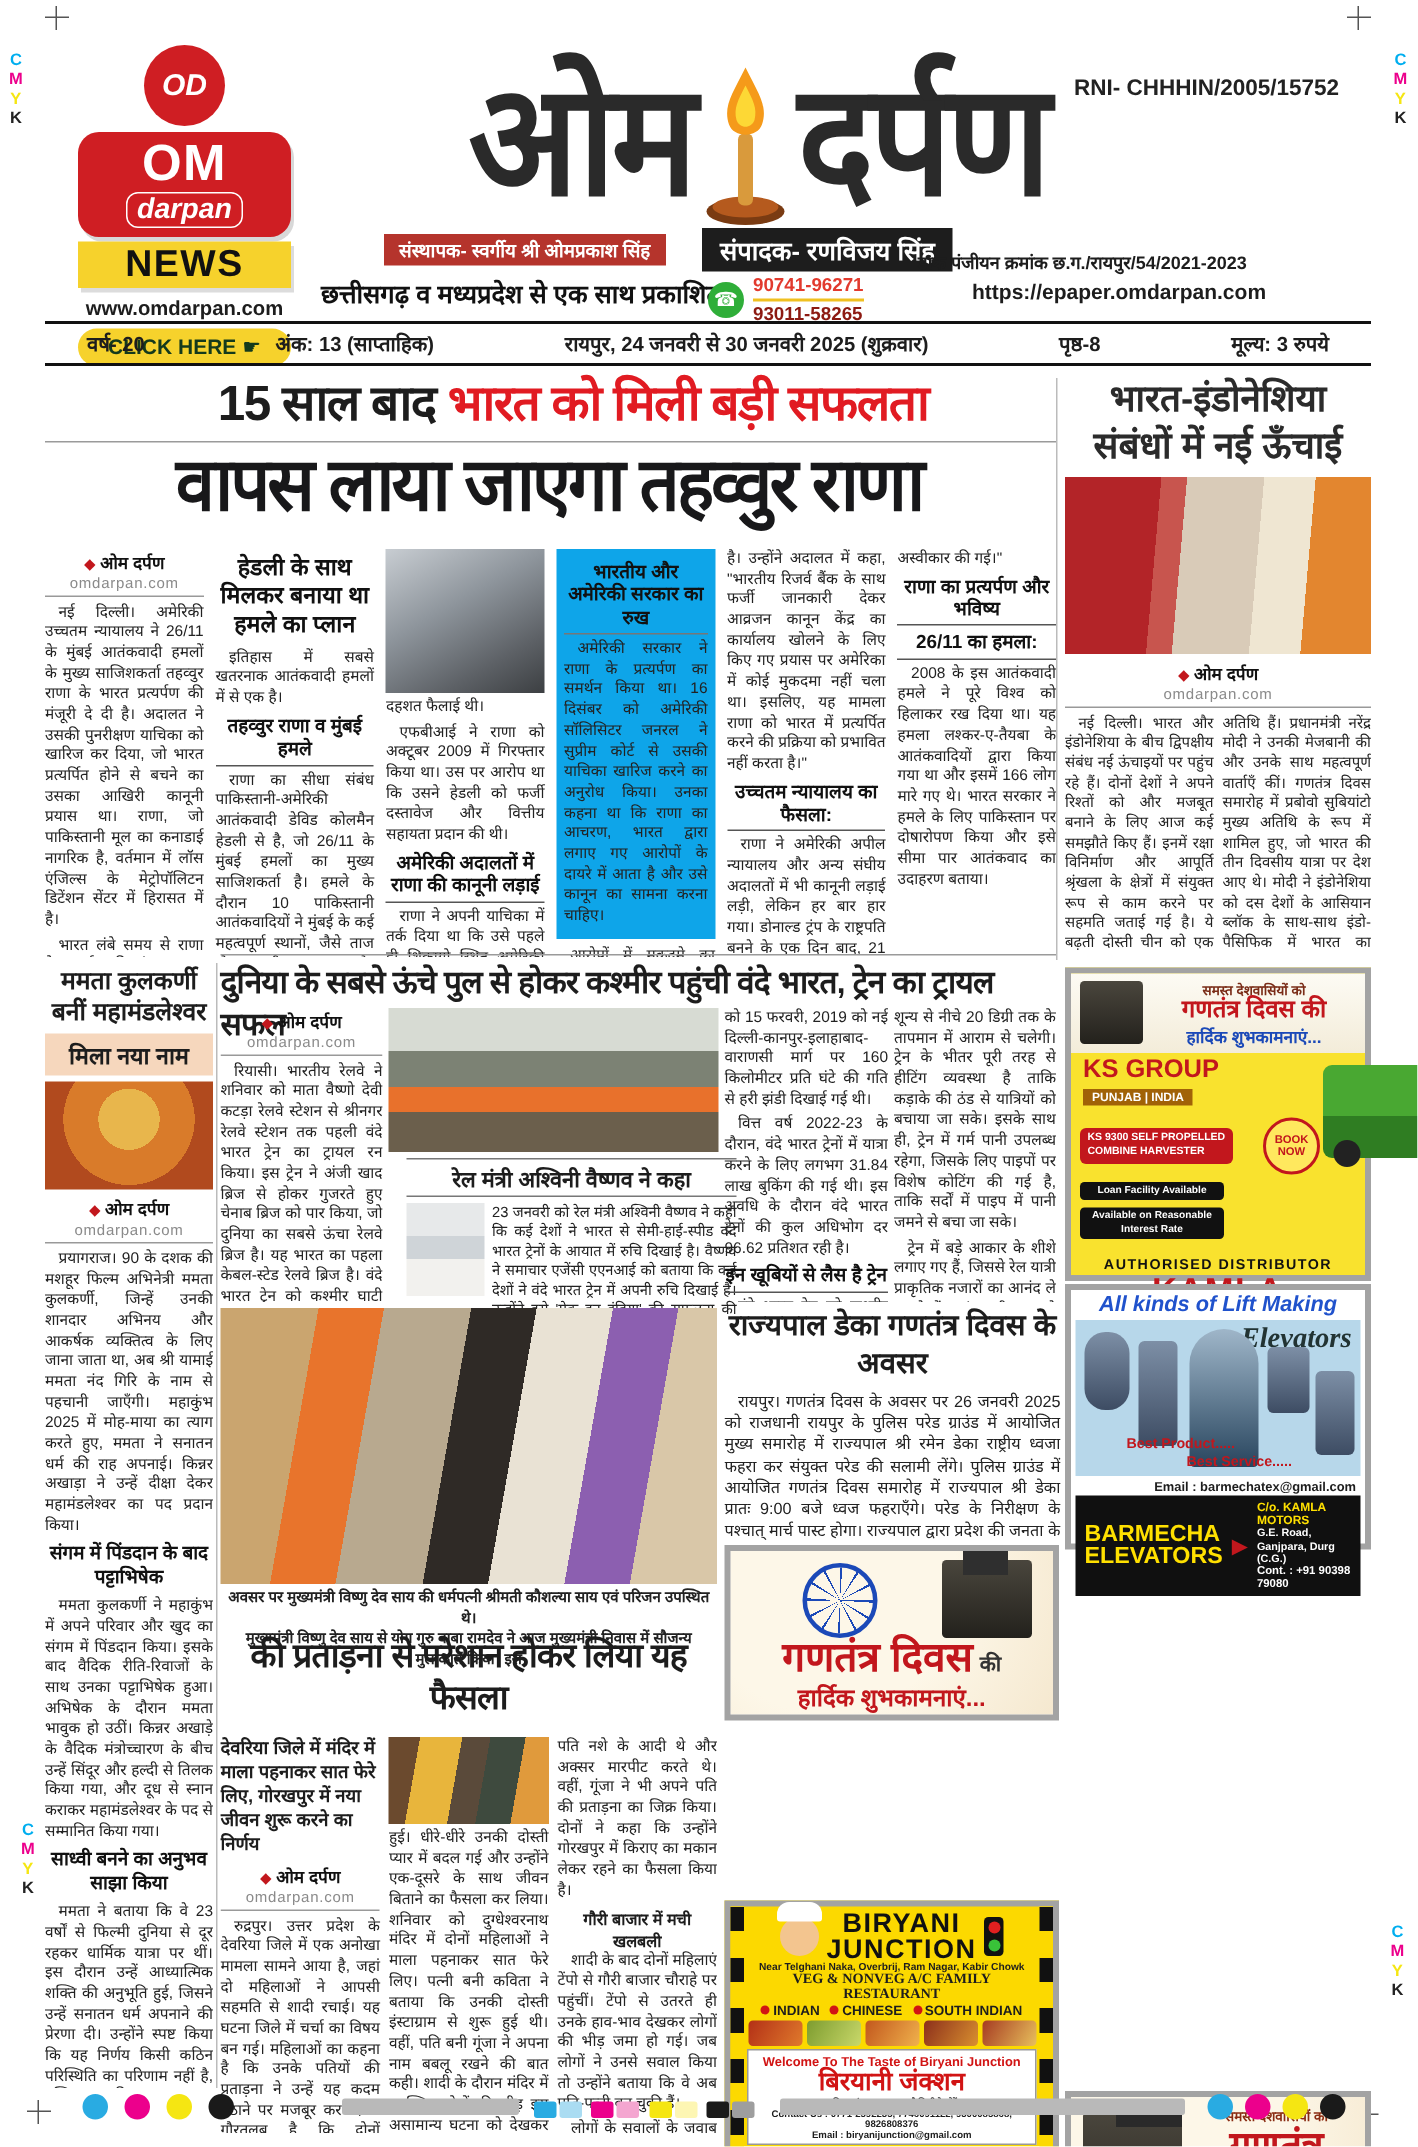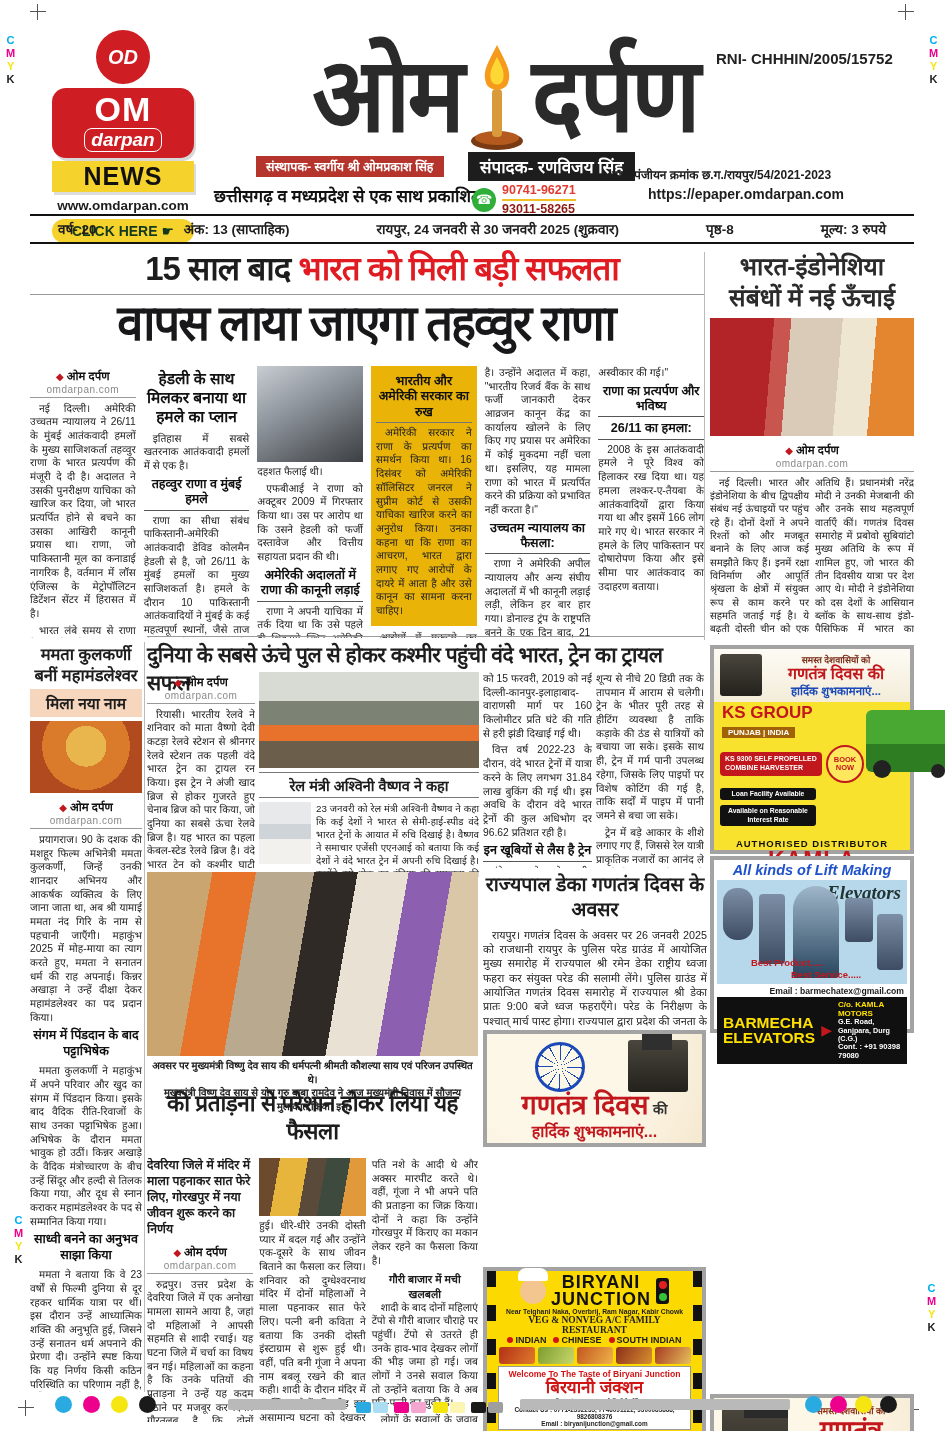--- a/index.html
+++ b/index.html
@@ -44,21 +44,21 @@
   .pnums .p2{color:#8d1a12;font-weight:800;font-size:12.5px;}
   .postal{font-weight:700;font-size:12px;} .epaper{font-weight:800;font-size:14px;}
   .rni{font-weight:700;font-size:15px;color:#222;}
   .dateline{border-top:2px solid #111;border-bottom:2px solid #111;display:flex;align-items:center;justify-content:space-between;padding:4px 28px;font-weight:700;font-size:13.5px;}
   
   .kicker{font-size:33px;font-weight:800;text-align:center;line-height:1.1;letter-spacing:-1px;}
   .kicker .red{color:#e11b22;}
   .lead-head{font-size:47px;font-weight:800;text-align:center;color:#18181a;letter-spacing:-2px;line-height:1.05;transform:scaleY(1.05);}
   .cols{display:flex;gap:8px;}
   .cols .col{flex:1;min-width:0;}
-  .graybox{background:#eab308;padding:4px 5px 5px;}
+  .graybox{background:#0ea5e9;padding:4px 5px 5px;}
   .graybox .subhead{border-bottom:1px solid #777;}
   .photo{background:#9aa0a6;}
   .ph-rana{background:linear-gradient(150deg,#c8cdd2 0%,#8e959c 40%,#5d6166 75%,#3c3f42 100%);}
   .ph-modi{background:linear-gradient(95deg,#b32428 0 30%,#c8554e 30% 38%,#d9cbb8 38% 62%,#efe6d2 62% 78%,#e3862f 78% 100%);}
   .ph-train{background:linear-gradient(180deg,#d7dbd3 0 30%,#7c8274 30% 55%,#e8712c 55% 72%,#6b5f4c 72% 100%);}
   .ph-minister{background:linear-gradient(180deg,#e7e9ea 0 35%,#cfd4d8 35% 60%,#f2f1ee 60% 100%);}
   .ph-mamata{background:radial-gradient(circle at 50% 35%,#e8b64c 0 28%,#d97b2a 28% 60%,#b14a1e 60% 100%);}
   .ph-cm{background:linear-gradient(100deg,#caa56f 0 18%,#e8742c 18% 30%,#b8a98f 30% 46%,#2f2a26 46% 58%,#e9e2d4 58% 72%,#8c5fb0 72% 84%,#d9c7a8 84% 100%);}
   .ph-brides{background:linear-gradient(100deg,#6b4a2e 0 18%,#e8b53c 18% 42%,#5a4a3a 42% 58%,#3e4a3e 58% 78%,#e09a3c 78% 100%);}
   .caption{font-size:10px;font-weight:700;text-align:center;line-height:1.35;color:#222;}
@@ -293,21 +293,21 @@
   </div>
   <div class="abs vrule" style="left:144px;top:642px;height:750px;"></div>
 
   <div class="abs hrule" style="left:147px;top:636px;width:557px;"></div>
   <div class="abs" style="left:147px;top:640px;width:557px;font-size:21px;font-weight:800;letter-spacing:-.5px;">दुनिया के सबसे ऊंचे पुल से होकर कश्मीर पहुंची वंदे भारत, ट्रेन का ट्रायल सफल</div>
   <div class="abs clip" style="left:147px;top:672px;width:108px;height:196px;">
     <div class="byline"><span class="dia">◆</span><span class="brand">ओम दर्पण</span><span class="site">omdarpan.com</span></div>
     <p class="body">रियासी। भारतीय रेलवे ने शनिवार को माता वैष्णो देवी कटड़ा रेलवे स्टेशन से श्रीनगर रेलवे स्टेशन तक पहली वंदे भारत ट्रेन का ट्रायल रन किया। इस ट्रेन ने अंजी खाद ब्रिज से होकर गुजरते हुए चेनाब ब्रिज को पार किया, जो दुनिया का सबसे ऊंचा रेलवे ब्रिज है। यह भारत का पहला केबल-स्टेड रेलवे ब्रिज है। वंदे भारत ट्रेन को कश्मीर घाटी की ठंडी जलवायु परिस्थितियों को ध्यान में रखते हुए विशेष रूप से डिजाइन किया गया है।</p>
   </div>
   <div class="abs photo ph-train" style="left:259px;top:672px;width:220px;height:96px;"></div>
-  <div class="abs" style="left:259px;top:772px;width:220px;height:96px;">
+  <div class="abs" style="left:271px;top:772px;width:220px;height:96px;">
     <div style="font-weight:800;font-size:14.5px;text-align:center;border-top:1px solid #777;border-bottom:1px solid #777;padding:2px 0;">रेल मंत्री अश्विनी वैष्णव ने कहा</div>
     <div style="display:flex;gap:5px;margin-top:4px;">
       <div class="photo ph-minister" style="width:52px;height:62px;flex:none;"></div>
       <p class="body" style="font-size:9.8px;text-indent:0;">23 जनवरी को रेल मंत्री अश्विनी वैष्णव ने कहा कि कई देशों ने भारत से सेमी-हाई-स्पीड वंदे भारत ट्रेनों के आयात में रुचि दिखाई है। वैष्णव ने समाचार एजेंसी एएनआई को बताया कि कई देशों ने वंदे भारत ट्रेन में अपनी रुचि दिखाई है। उन्होंने इसे 'मेक इन इंडिया' की सफलता की कहानी बताया।</p>
     </div>
   </div>
   <div class="abs clip" style="left:483px;top:672px;width:109px;height:196px;">
     <p class="body" style="text-indent:0;">को 15 फरवरी, 2019 को नई दिल्ली-कानपुर-इलाहाबाद-वाराणसी मार्ग पर 160 किलोमीटर प्रति घंटे की गति से हरी झंडी दिखाई गई थी।</p>
     <p class="body">वित्त वर्ष 2022-23 के दौरान, वंदे भारत ट्रेनों में यात्रा करने के लिए लगभग 31.84 लाख बुकिंग की गई थी। इस अवधि के दौरान वंदे भारत ट्रेनों की कुल अधिभोग दर 96.62 प्रतिशत रही है।</p>
     <div class="subhead">इन खूबियों से लैस है ट्रेन</div>
@@ -409,21 +409,21 @@
       <div style="text-align:center;flex:1;">
         <div class="g1">समस्त देशवासियों को</div>
         <div class="g2">गणतंत्र दिवस की</div>
         <div class="g3">हार्दिक शुभकामनाएं...</div>
       </div>
     </div>
     <div style="display:flex;align-items:flex-start;">
       <div>
         <div class="comp">KS GROUP</div>
         <div class="reg">PUNJAB | INDIA</div>
-        <div style="display:flex;align-items:center;gap:4px;margin:6px 0 0 6px;">
+        <div style="display:flex;align-items:center;gap:20px;margin:6px 0 0 6px;">
           <div class="prod">KS 9300 SELF PROPELLED COMBINE HARVESTER</div>
           <div class="book">BOOK NOW</div>
         </div>
         <div class="badge" style="margin-left:6px;">Loan Facility Available</div>
         <div class="badge" style="margin-left:6px;">Available on Reasonable Interest Rate</div>
       </div>
       <div class="harv" style="width:88px;height:62px;margin:8px 6px 0 2px;flex:none;"></div>
     </div>
     <div class="dist" style="margin-top:12px;">AUTHORISED DISTRIBUTOR</div>
     <div class="dealer">KAMLA MOTORS</div>

